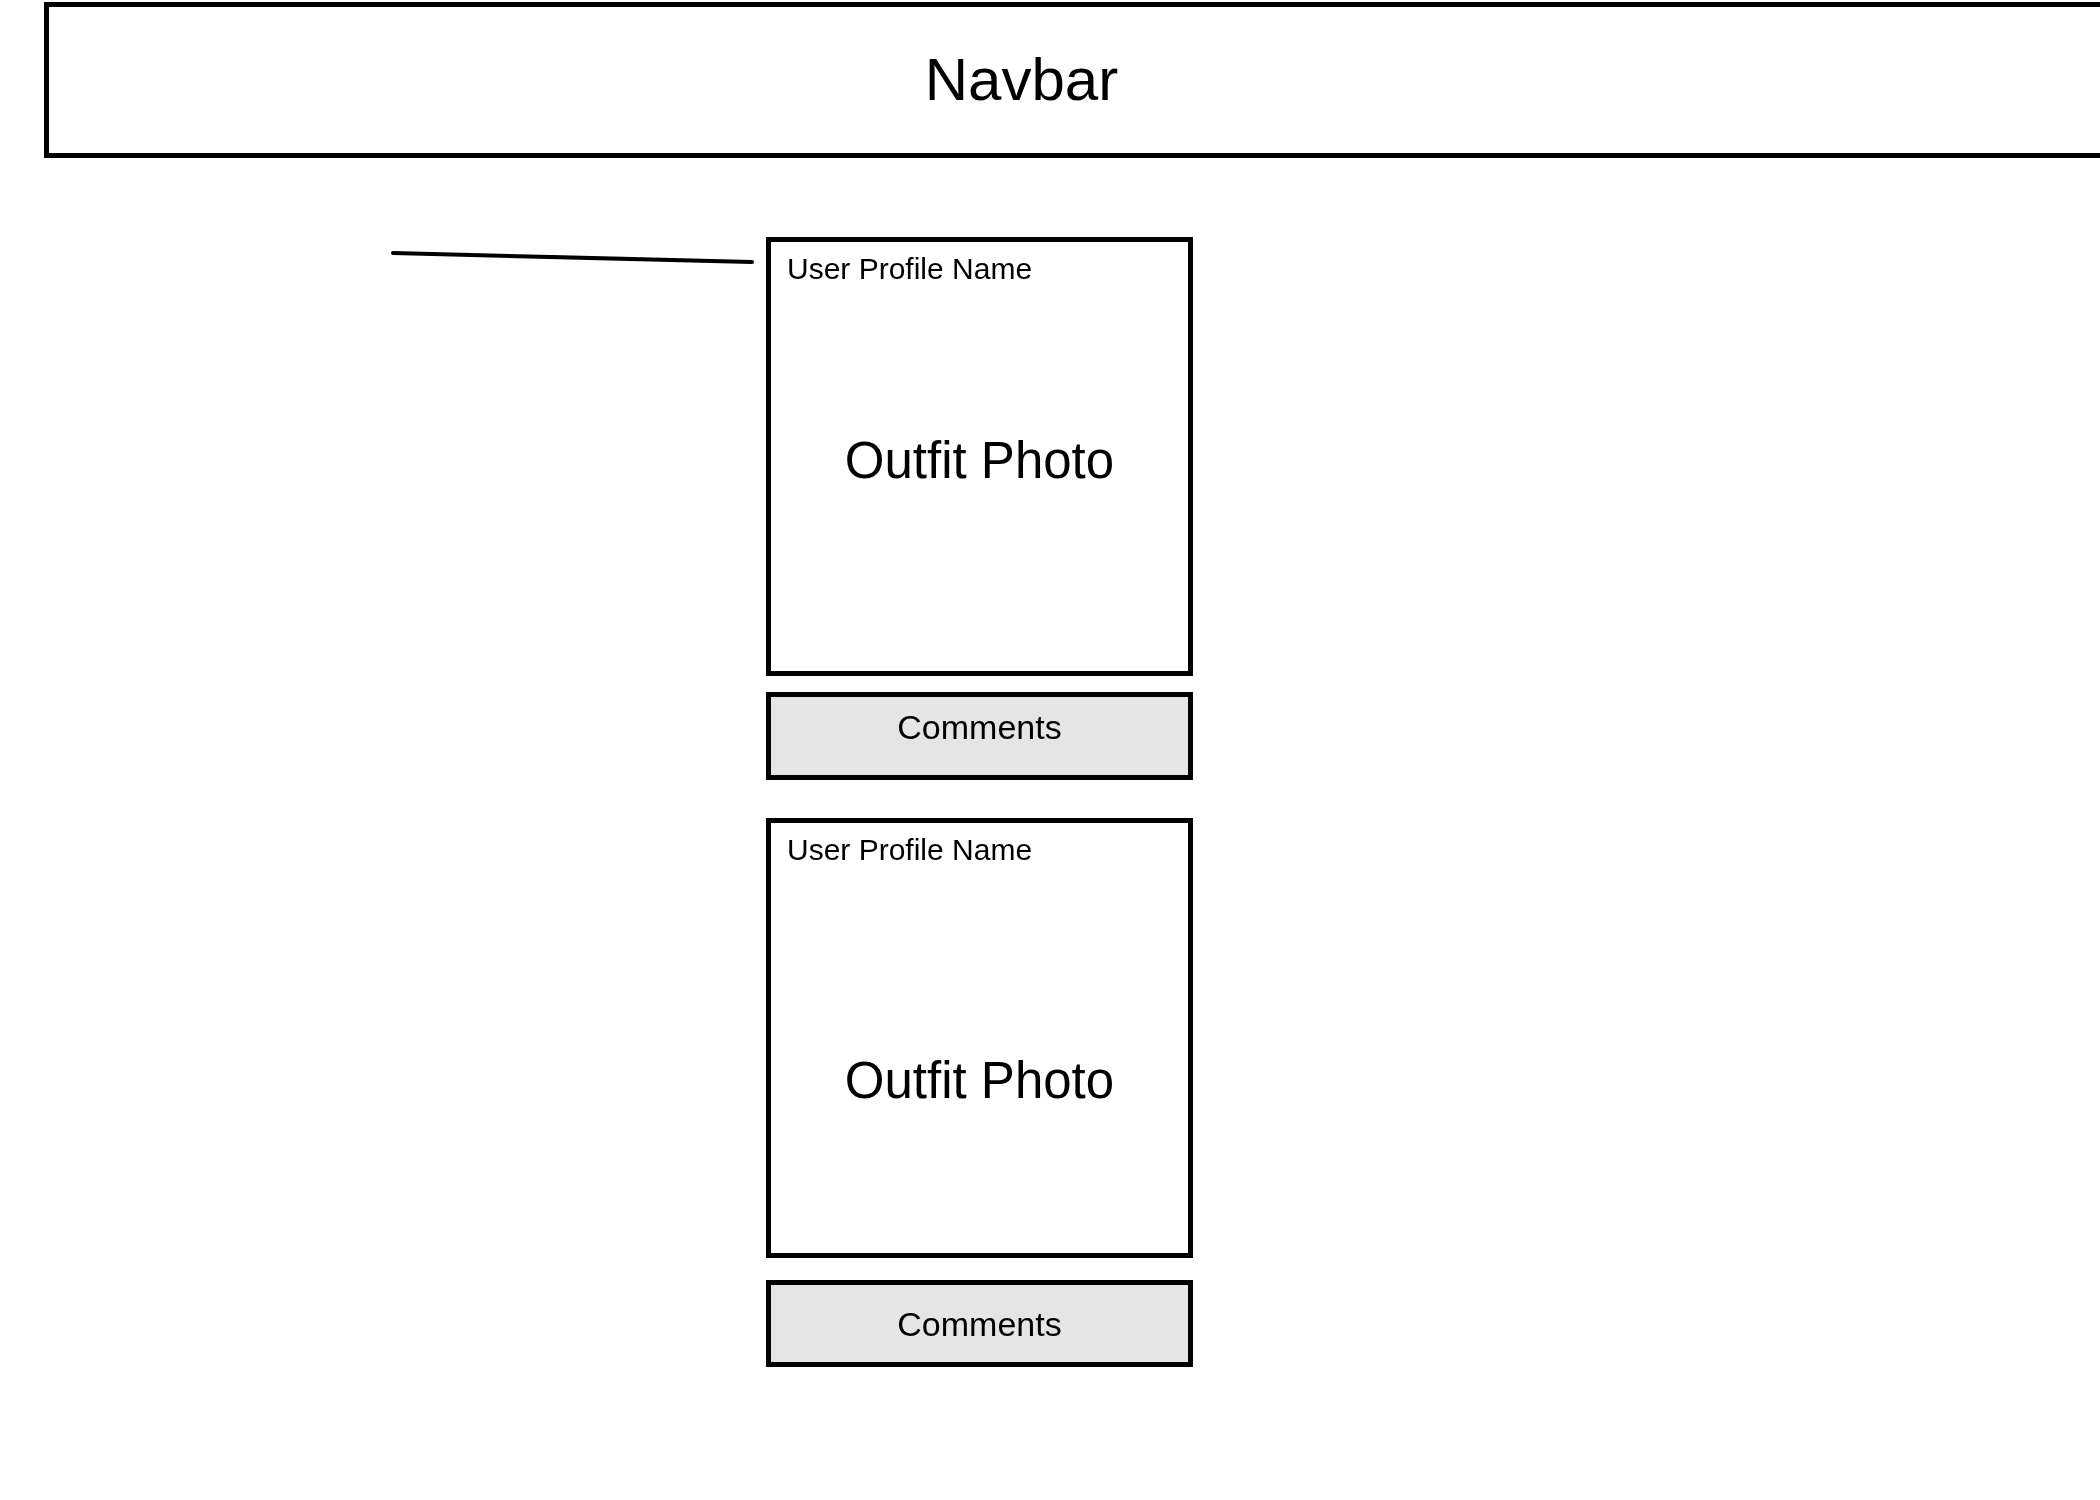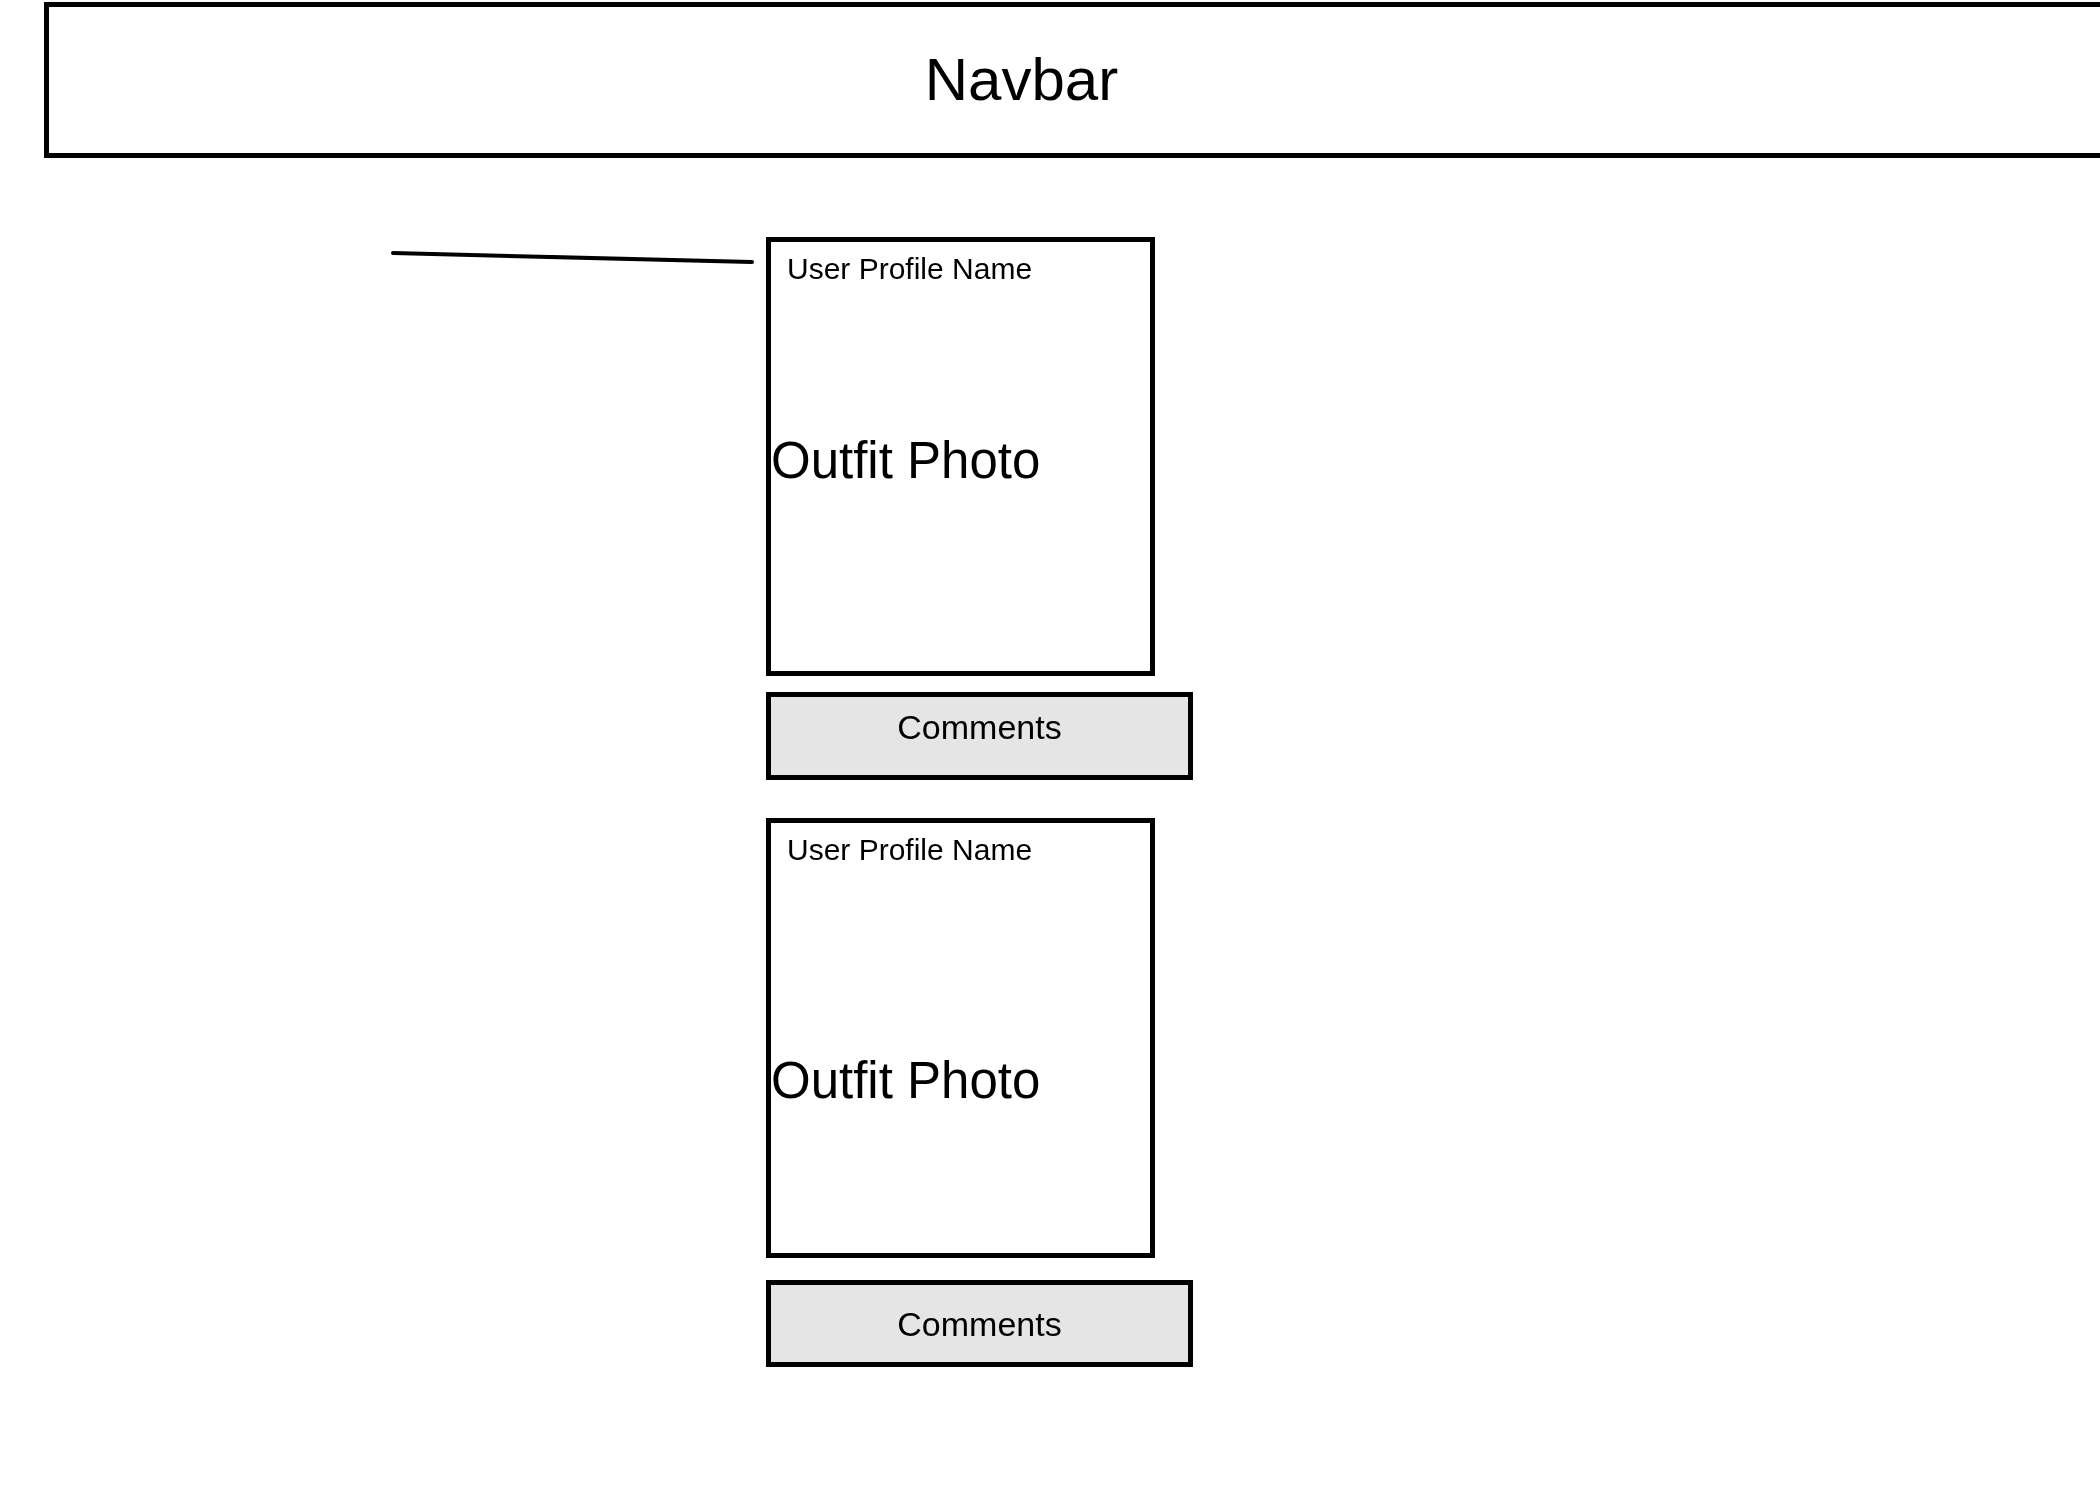--- a/index.html
+++ b/index.html
@@ -50,37 +50,37 @@
   .annotation {
     position: absolute;
     left: 70px; top: 196px;
     font-size: 28px;
     line-height: 35px;
     white-space: nowrap;
   }
   .card {
     position: absolute;
     left: 766px;
-    width: 389px;
+    width: 427px;
     border: 5px solid #000000;
     box-sizing: border-box;
     background: #ffffff;
   }
   .card-1 { top: 237px; height: 439px; }
   .card-2 { top: 818px; height: 440px; }
   .profile-name {
     position: absolute;
     left: 16px; top: 9px;
     font-size: 30px;
     line-height: 1.2;
   }
   .photo-label {
     position: absolute;
     left: 0; width: 100%;
-    text-align: left;
+    text-align: center;
     font-size: 51px;
     line-height: 1;
     top: 50%;
     transform: translateY(-50%);
   }
   .card-1 .photo-label { top: calc(50% + 3px); }
   .card-2 .photo-label { top: calc(50% + 42px); }
   .comments {
     position: absolute;
     left: 766px;

